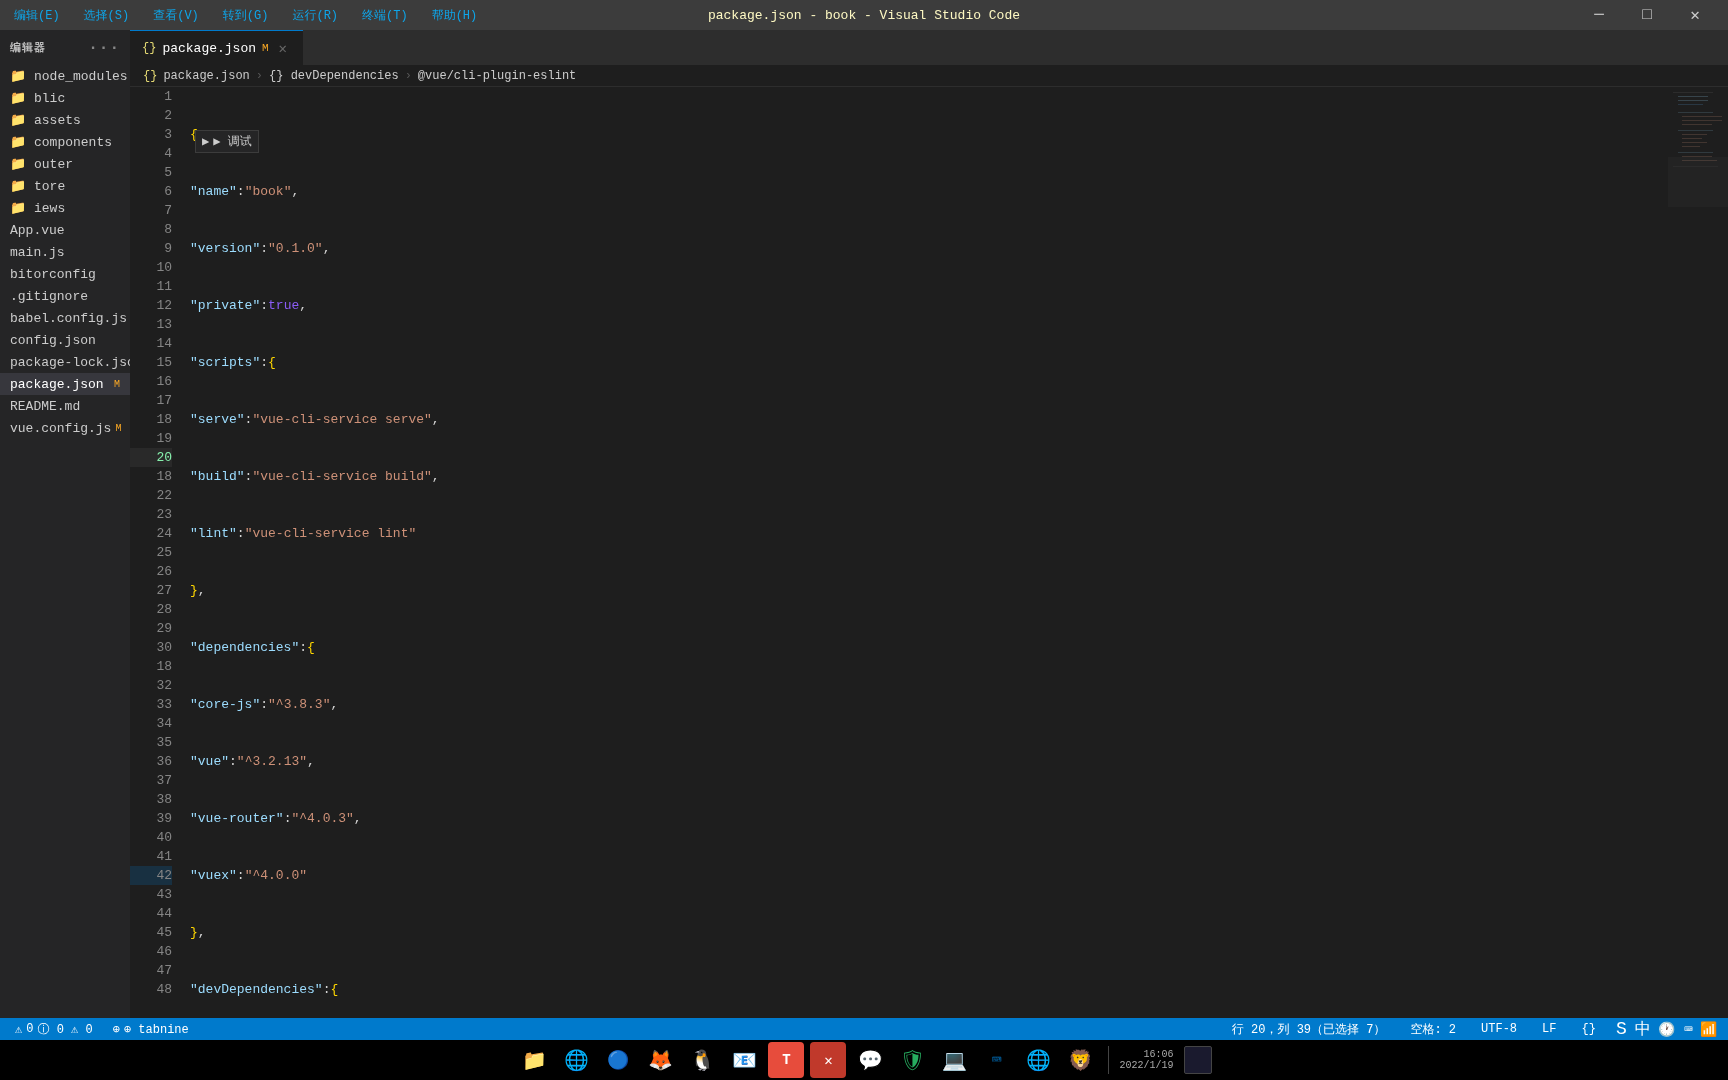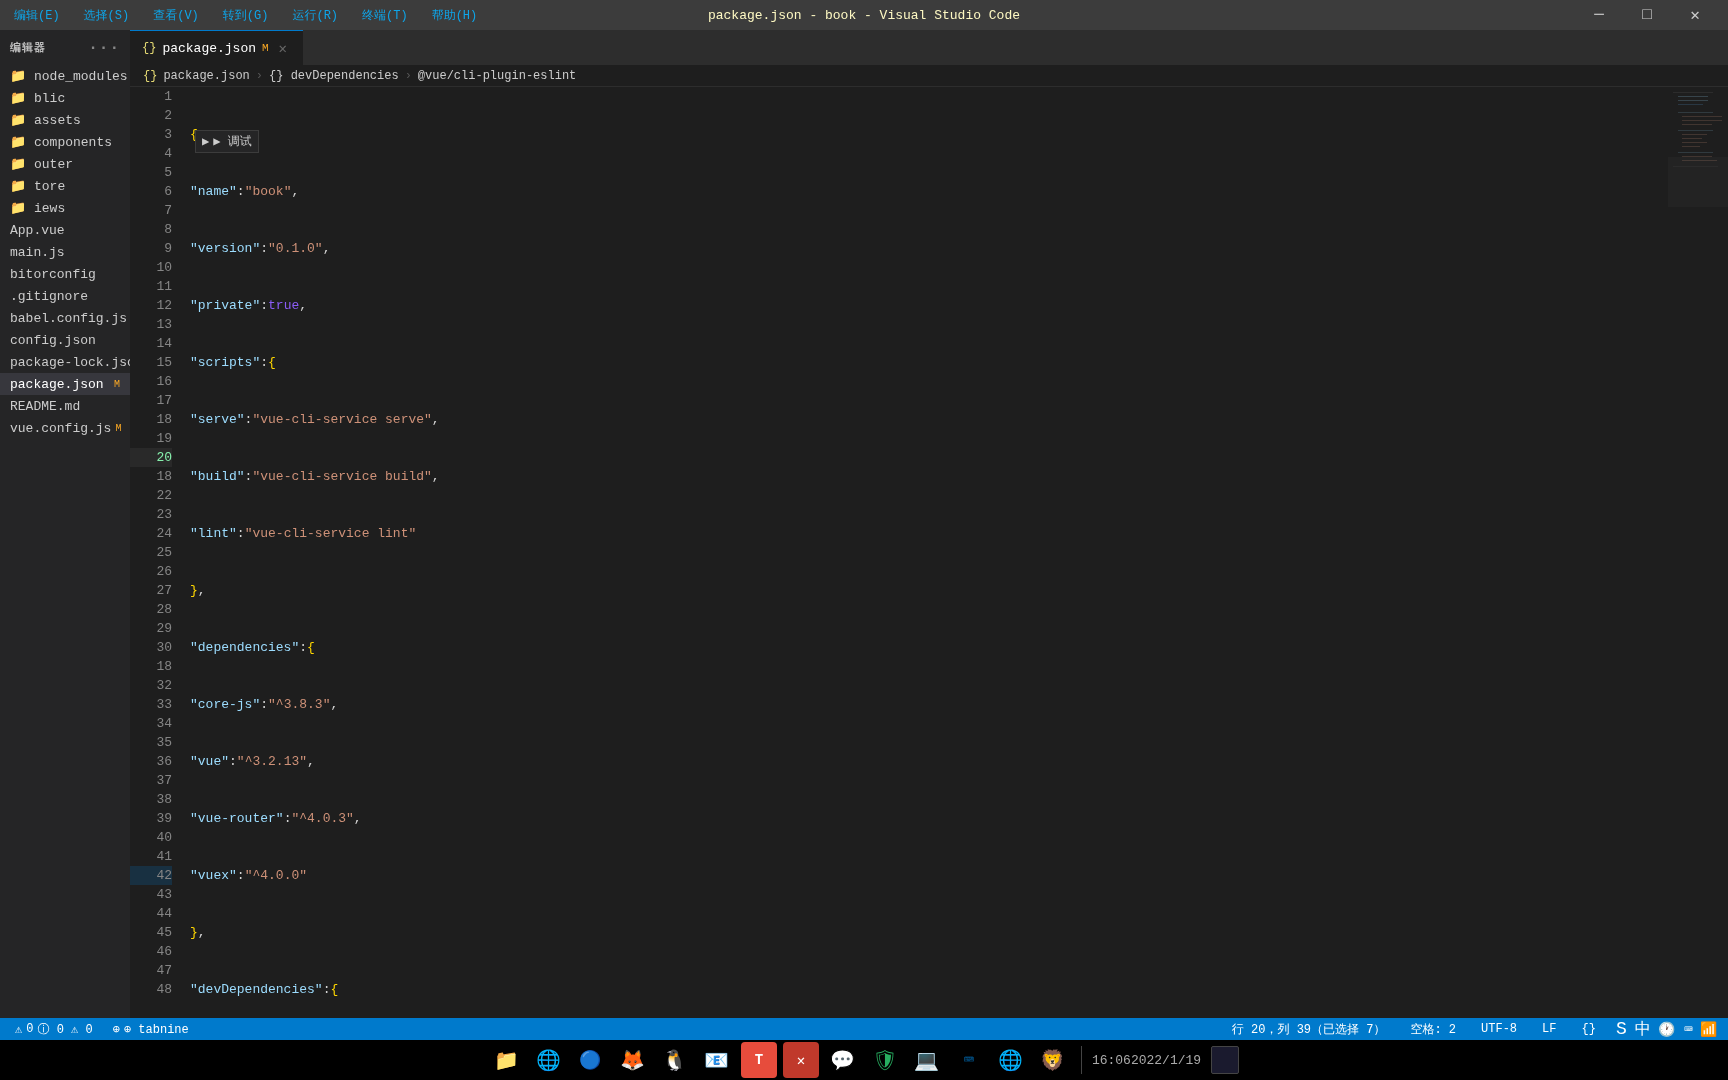--- a/index.html
+++ b/index.html
@@ -598,21 +598,21 @@
   <div class="taskbar-icon">📧</div>
   <div class="taskbar-icon" style="background:#e74c3c;border-radius:4px;color:white;font-size:14px;font-weight:bold;">T</div>
   <div class="taskbar-icon" style="background:#c0392b;border-radius:4px;color:white;font-size:14px;">✕</div>
   <div class="taskbar-icon">💬</div>
   <div class="taskbar-icon" style="color:#27ae60;">🛡</div>
   <div class="taskbar-icon">💻</div>
   <div class="taskbar-icon" style="color:#007acc;font-size:16px;">⌨</div>
   <div class="taskbar-icon">🌐</div>
   <div class="taskbar-icon">🦁</div>
   <div style="width:1px;height:28px;background:#444;margin:0 4px;"></div>
-  <div style="display:flex;flex-direction:row;align-items:flex-end;margin-right:4px;font-size:13px;color:#aaa;">
+  <div style="display:flex;flex-direction:column;align-items:flex-end;margin-right:4px;font-size:10px;color:#aaa;">
     <span>16:06</span>
     <span>2022/1/19</span>
   </div>
   <div style="width:28px;height:28px;background:#1a1a2e;border:1px solid #444;display:flex;align-items:center;justify-content:center;font-size:10px;color:#888;border-radius:2px;"></div>
 </div>
 
 <div class="debug-tooltip">
   <span>▶</span>
   <span>▶ 调试</span>
 </div>

